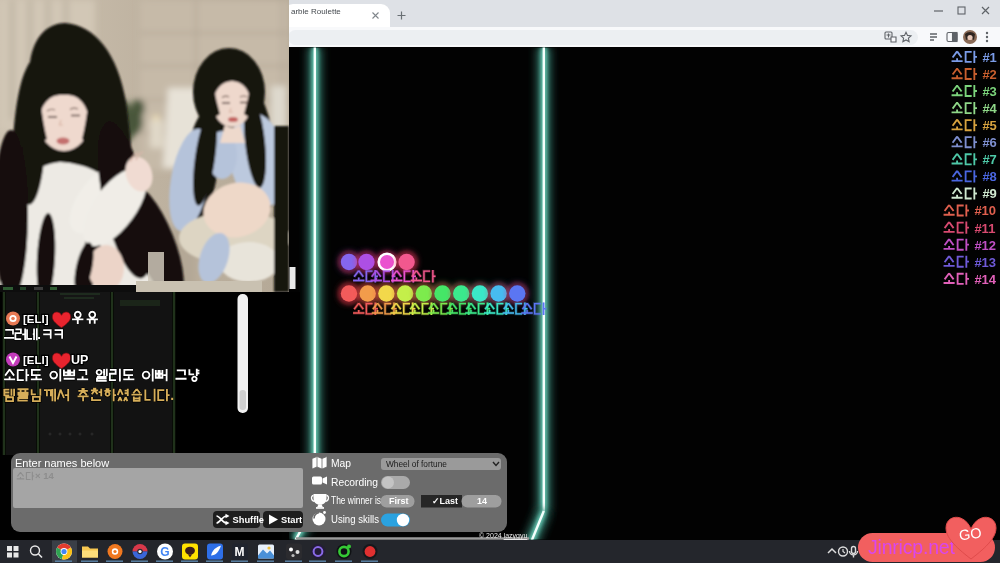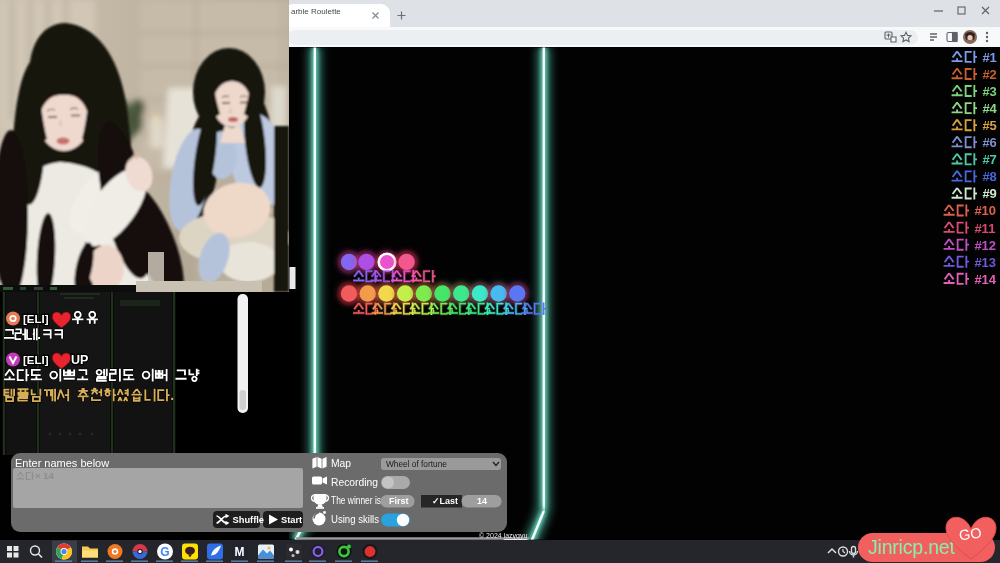--- a/index.html
+++ b/index.html
@@ -702,17 +702,17 @@
       </g>
       <path d="M828 13 l4 -4 4 4" stroke="#dcdcdc" stroke-width="1.5" fill="none"></path>
       <circle cx="843" cy="11.5" r="4.5" fill="none" stroke="#dcdcdc" stroke-width="1.4"></circle>
       <path d="M843 9 v2.5 l2 1.5" stroke="#dcdcdc" stroke-width="1.2" fill="none"></path>
       <g stroke="#dcdcdc" stroke-width="1.4" fill="none">
         <rect x="851.5" y="6.5" width="4" height="7" rx="2"></rect>
         <path d="M849.5 11 a4 4 0 0 0 8 0 M853.5 15 v2.5"></path>
       </g>
     </svg>
 <div class="abs" style="left:858px;top:532.5px;width:137px;height:29px;background:#f25f5f;border-radius:15px"></div>
-<div class="abs" style="left:868px;top:536px;width:110px;font-size:19.5px;color:#86efac;letter-spacing:-0.2px">Jinricp.net</div>
+<div class="abs" style="left:868px;top:536px;width:110px;font-size:19.5px;color:#d946ef;letter-spacing:-0.2px">Jinricp.net</div>
 <svg class="abs" style="left:944px;top:515px" width="56" height="48" viewBox="0 0 56 48">
  <path d="M27 44 C 10 31 2 22 2 13 C 2 4.5 9.5 0.5 16.5 3 C 21.5 4.9 25 9 27 14 C 29 9 32.5 4.9 37.5 3 C 44.5 0.5 52 4.5 52 13 C 52 22 44 31 27 44 Z" fill="#f25f5f" stroke="#e04b4b" stroke-width="1"></path>
  <text x="15" y="24" font-size="14.5" fill="#fff" font-family="Liberation Sans,sans-serif" transform="rotate(-8 27 19)">GO</text>
 </svg>
 </div>
 </body></html>

